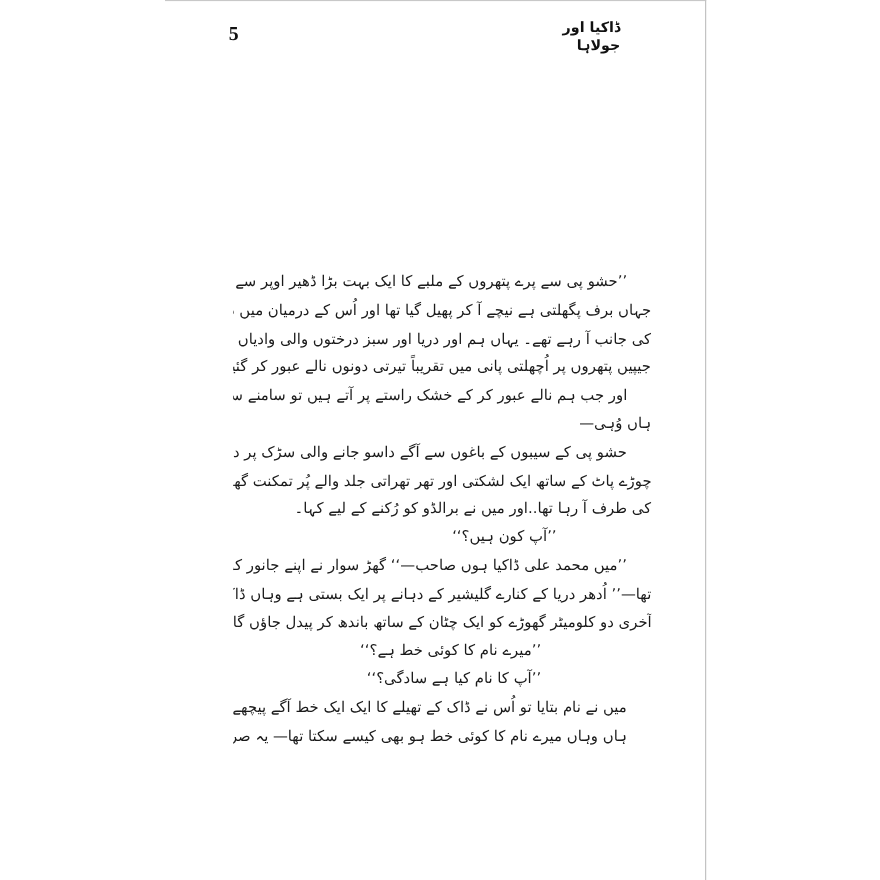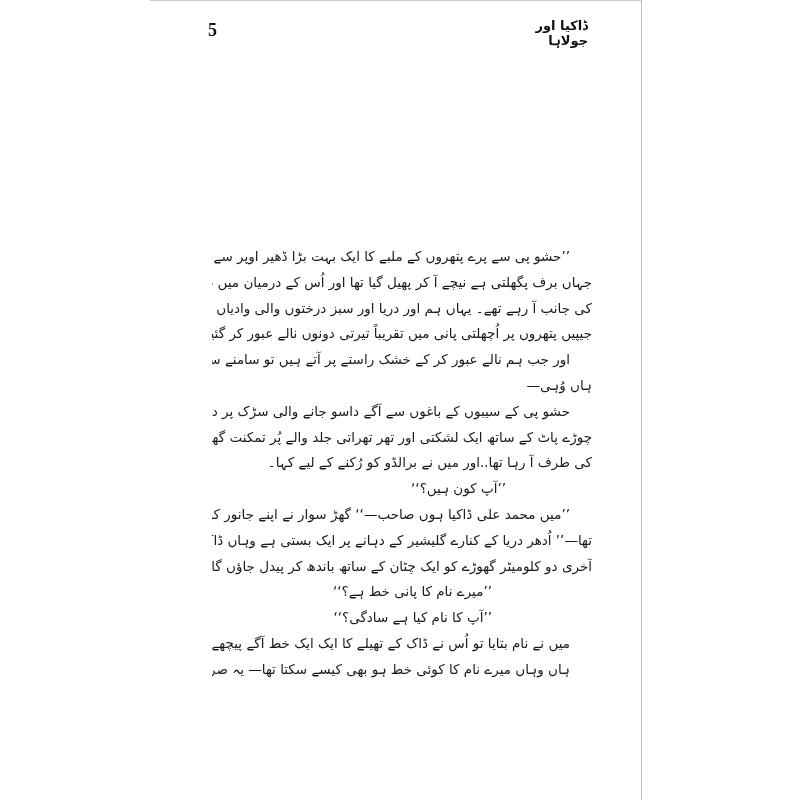--- a/index.html
+++ b/index.html
@@ -10,21 +10,21 @@
   .page {
     position: absolute; left: 150px; top: 0; width: 492px; height: 800px;
     border-top: 1px solid #c8c8c8; border-right: 1px solid #bdbdbd;
     box-sizing: border-box; background: #fff;
   }
   .header-num {
     position: absolute; left: 208px; top: 20px;
     font-family: "Liberation Serif", serif; font-weight: bold; font-size: 18px; color: #111;
   }
   .header-title {
-    position: absolute; left: 508px; top: 18px; width: 80px; text-align: right;
+    position: absolute; left: 484px; top: 18px; width: 80px; text-align: right;
     direction: rtl; font-size: 13px; font-weight: bold; color: #111;
   }
   .body-text {
     position: absolute; left: 212px; top: 244px; width: 380px;
     direction: rtl;
   }
   .line {
     height: 25.8px; line-height: 25.8px; font-size: 13.5px; white-space: nowrap;
     overflow: hidden; text-align: justify; text-align-last: justify;
   }
@@ -48,17 +48,17 @@
   <div class="line short">جیپیں پتھروں پر اُچھلتی پانی میں تقریباً تیرتی دونوں نالے عبور کر گئیں..</div>
   <div class="line indent">اور جب ہم نالے عبور کر کے خشک راستے پر آتے ہیں تو سامنے سے وہ آ رہا تھا— جی</div>
   <div class="line short">ہاں وُہی—</div>
   <div class="line indent">حشو پی کے سیبوں کے باغوں سے آگے داسو جانے والی سڑک پر دریائے برالڈو کے</div>
   <div class="line">چوڑے پاٹ کے ساتھ ایک لشکتی اور تھر تھراتی جلد والے پُر تمکنت گھوڑے پر سوار وہ ہماری جیپوں</div>
   <div class="line short">کی طرف آ رہا تھا..اور میں نے برالڈو کو رُکنے کے لیے کہا۔</div>
   <div class="line short indent2">’’آپ کون ہیں؟‘‘</div>
   <div class="line indent">’’میں محمد علی ڈاکیا ہوں صاحب—‘‘ گھڑ سوار نے اپنے جانور کو تھپکی دیتے ہوئے کہا</div>
   <div class="line">تھا—’’ اُدھر دریا کے کنارے گلیشیر کے دہانے پر ایک بستی ہے وہاں ڈاک دینے جا رہا ہوں۔</div>
   <div class="line short">آخری دو کلومیٹر گھوڑے کو ایک چٹان کے ساتھ باندھ کر پیدل جاؤں گا۔‘‘</div>
-  <div class="line short indent3">’’میرے نام کا پانی خط ہے؟‘‘</div>
+  <div class="line short indent3">’’میرے نام کا کوئی خط ہے؟‘‘</div>
   <div class="line short indent3">’’آپ کا نام کیا ہے سادگی؟‘‘</div>
   <div class="line indent">میں نے نام بتایا تو اُس نے ڈاک کے تھیلے کا ایک ایک خط آگے پیچھے کر کے دیکھا اور</div>
   <div class="line indent">ہاں وہاں میرے نام کا کوئی خط ہو بھی کیسے سکتا تھا— یہ صرف اُس کی سادگی تھی جو</div>
 </div>
 
 </body></html>

